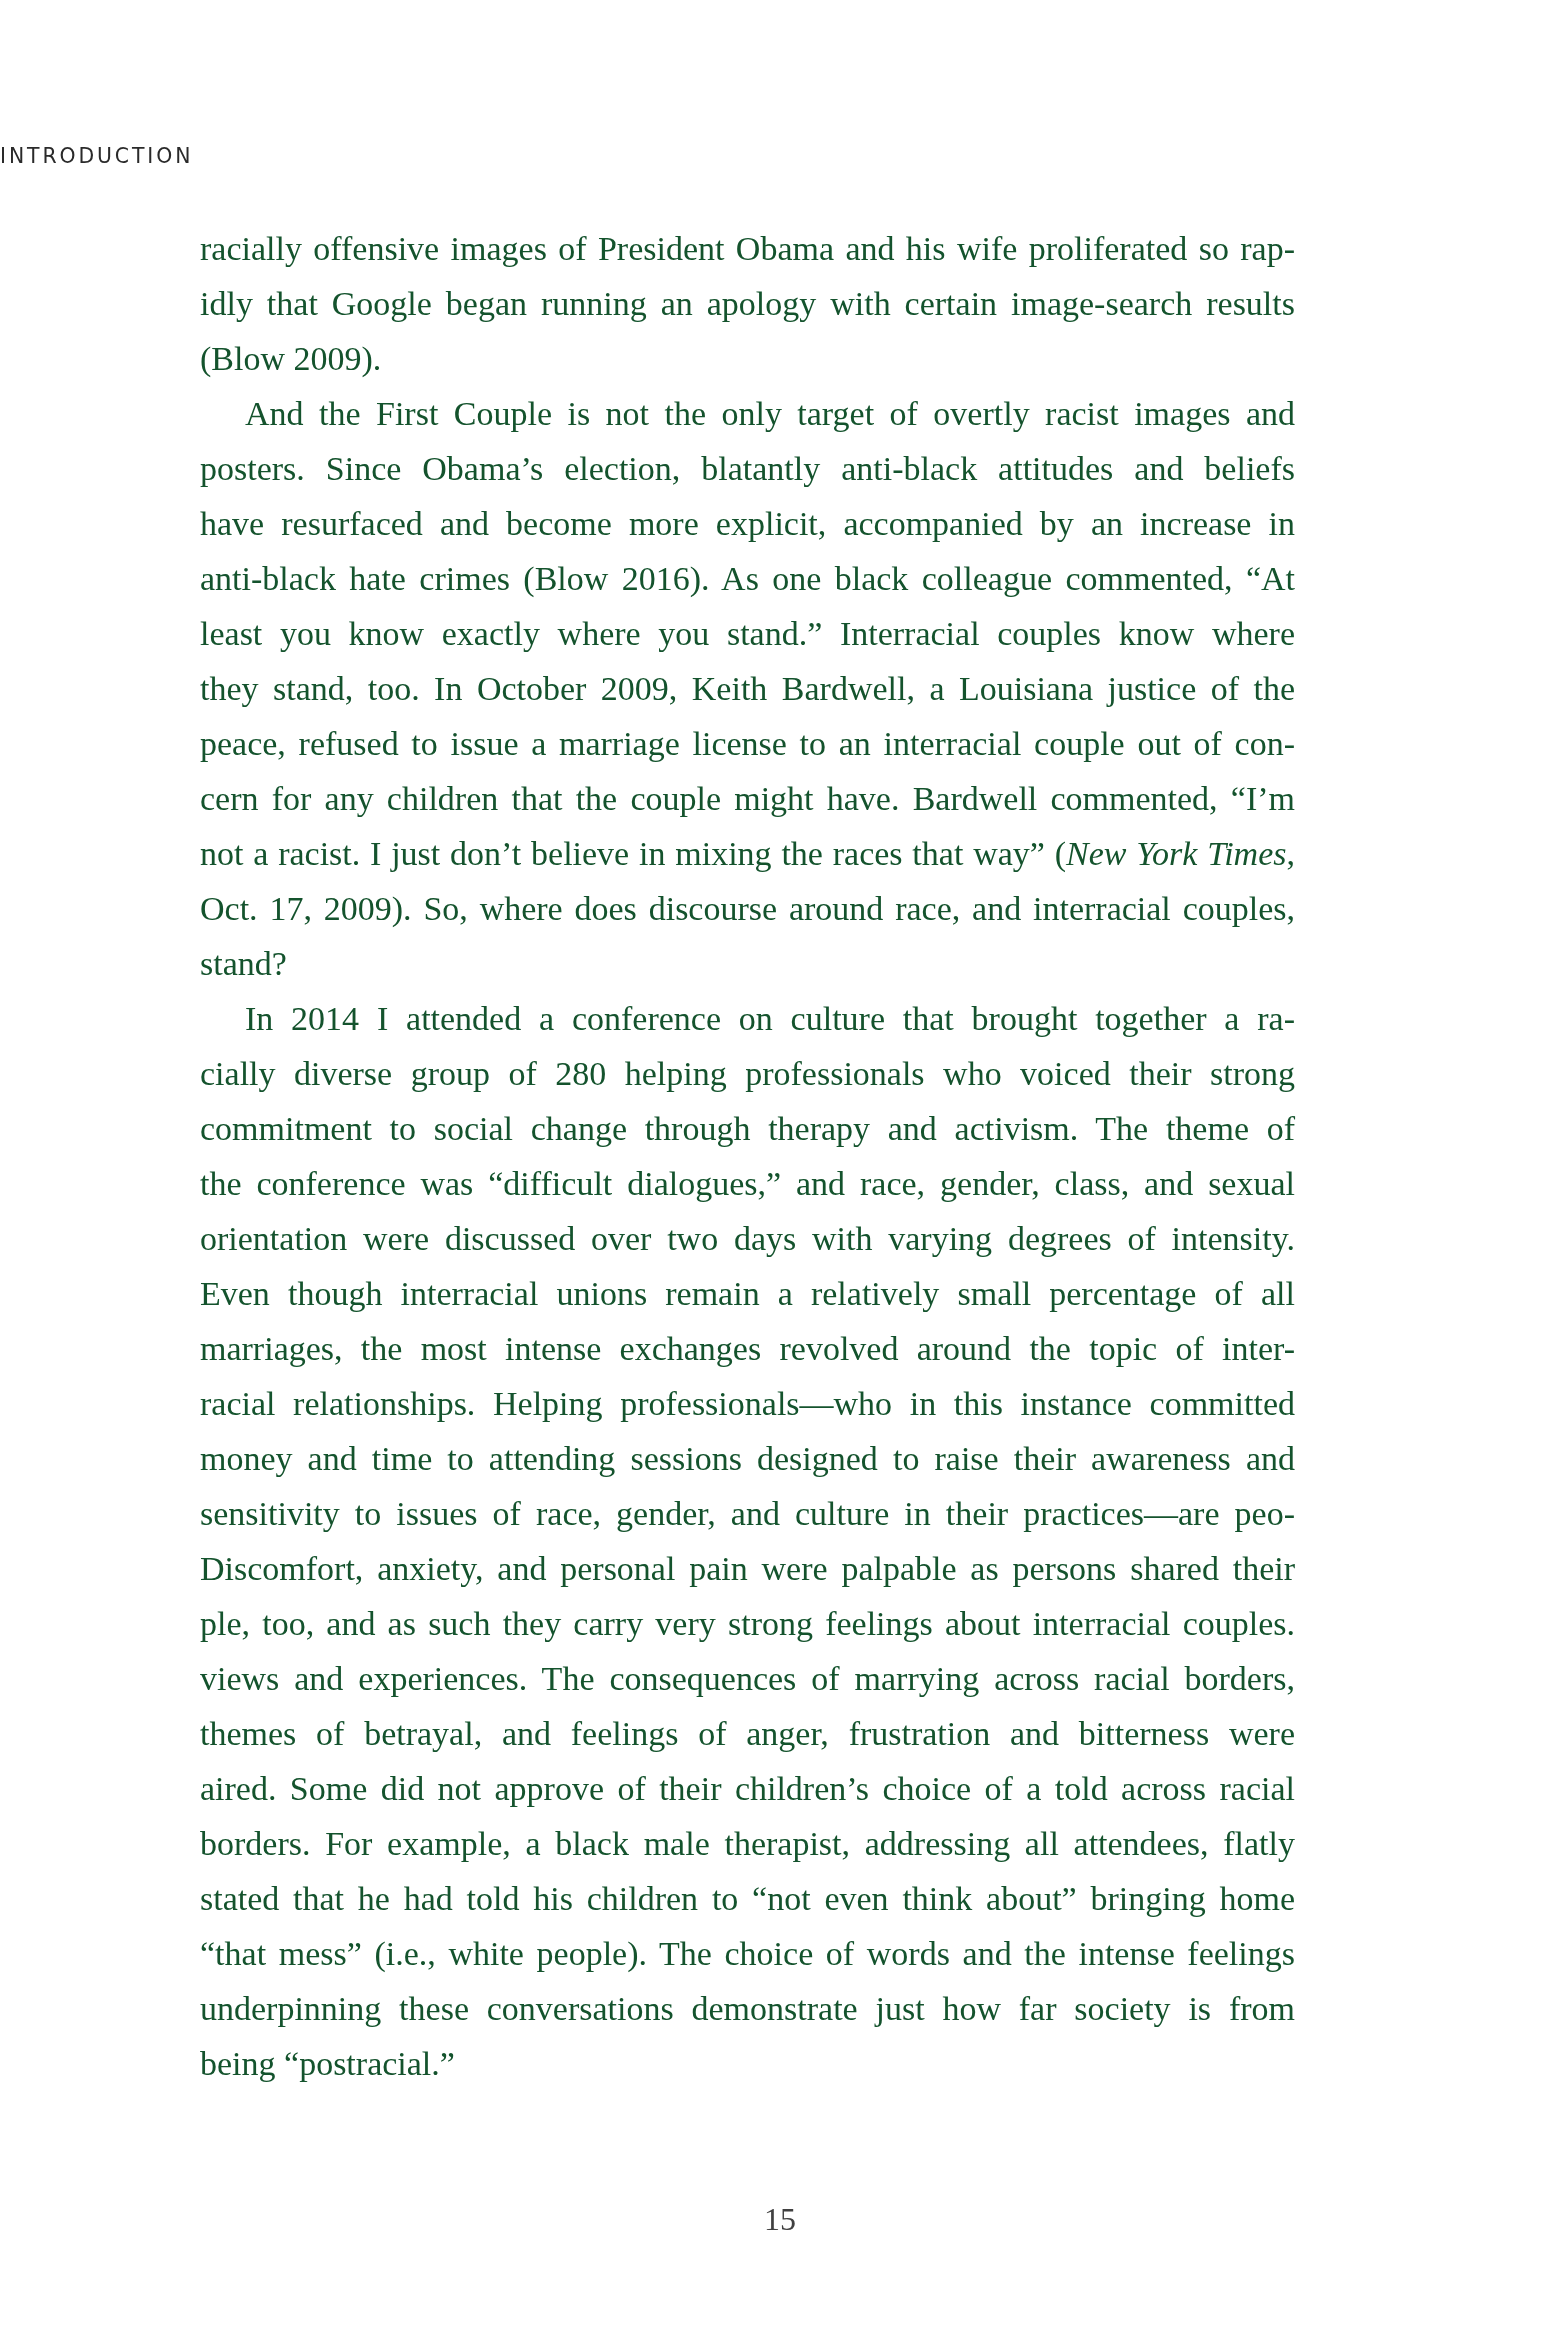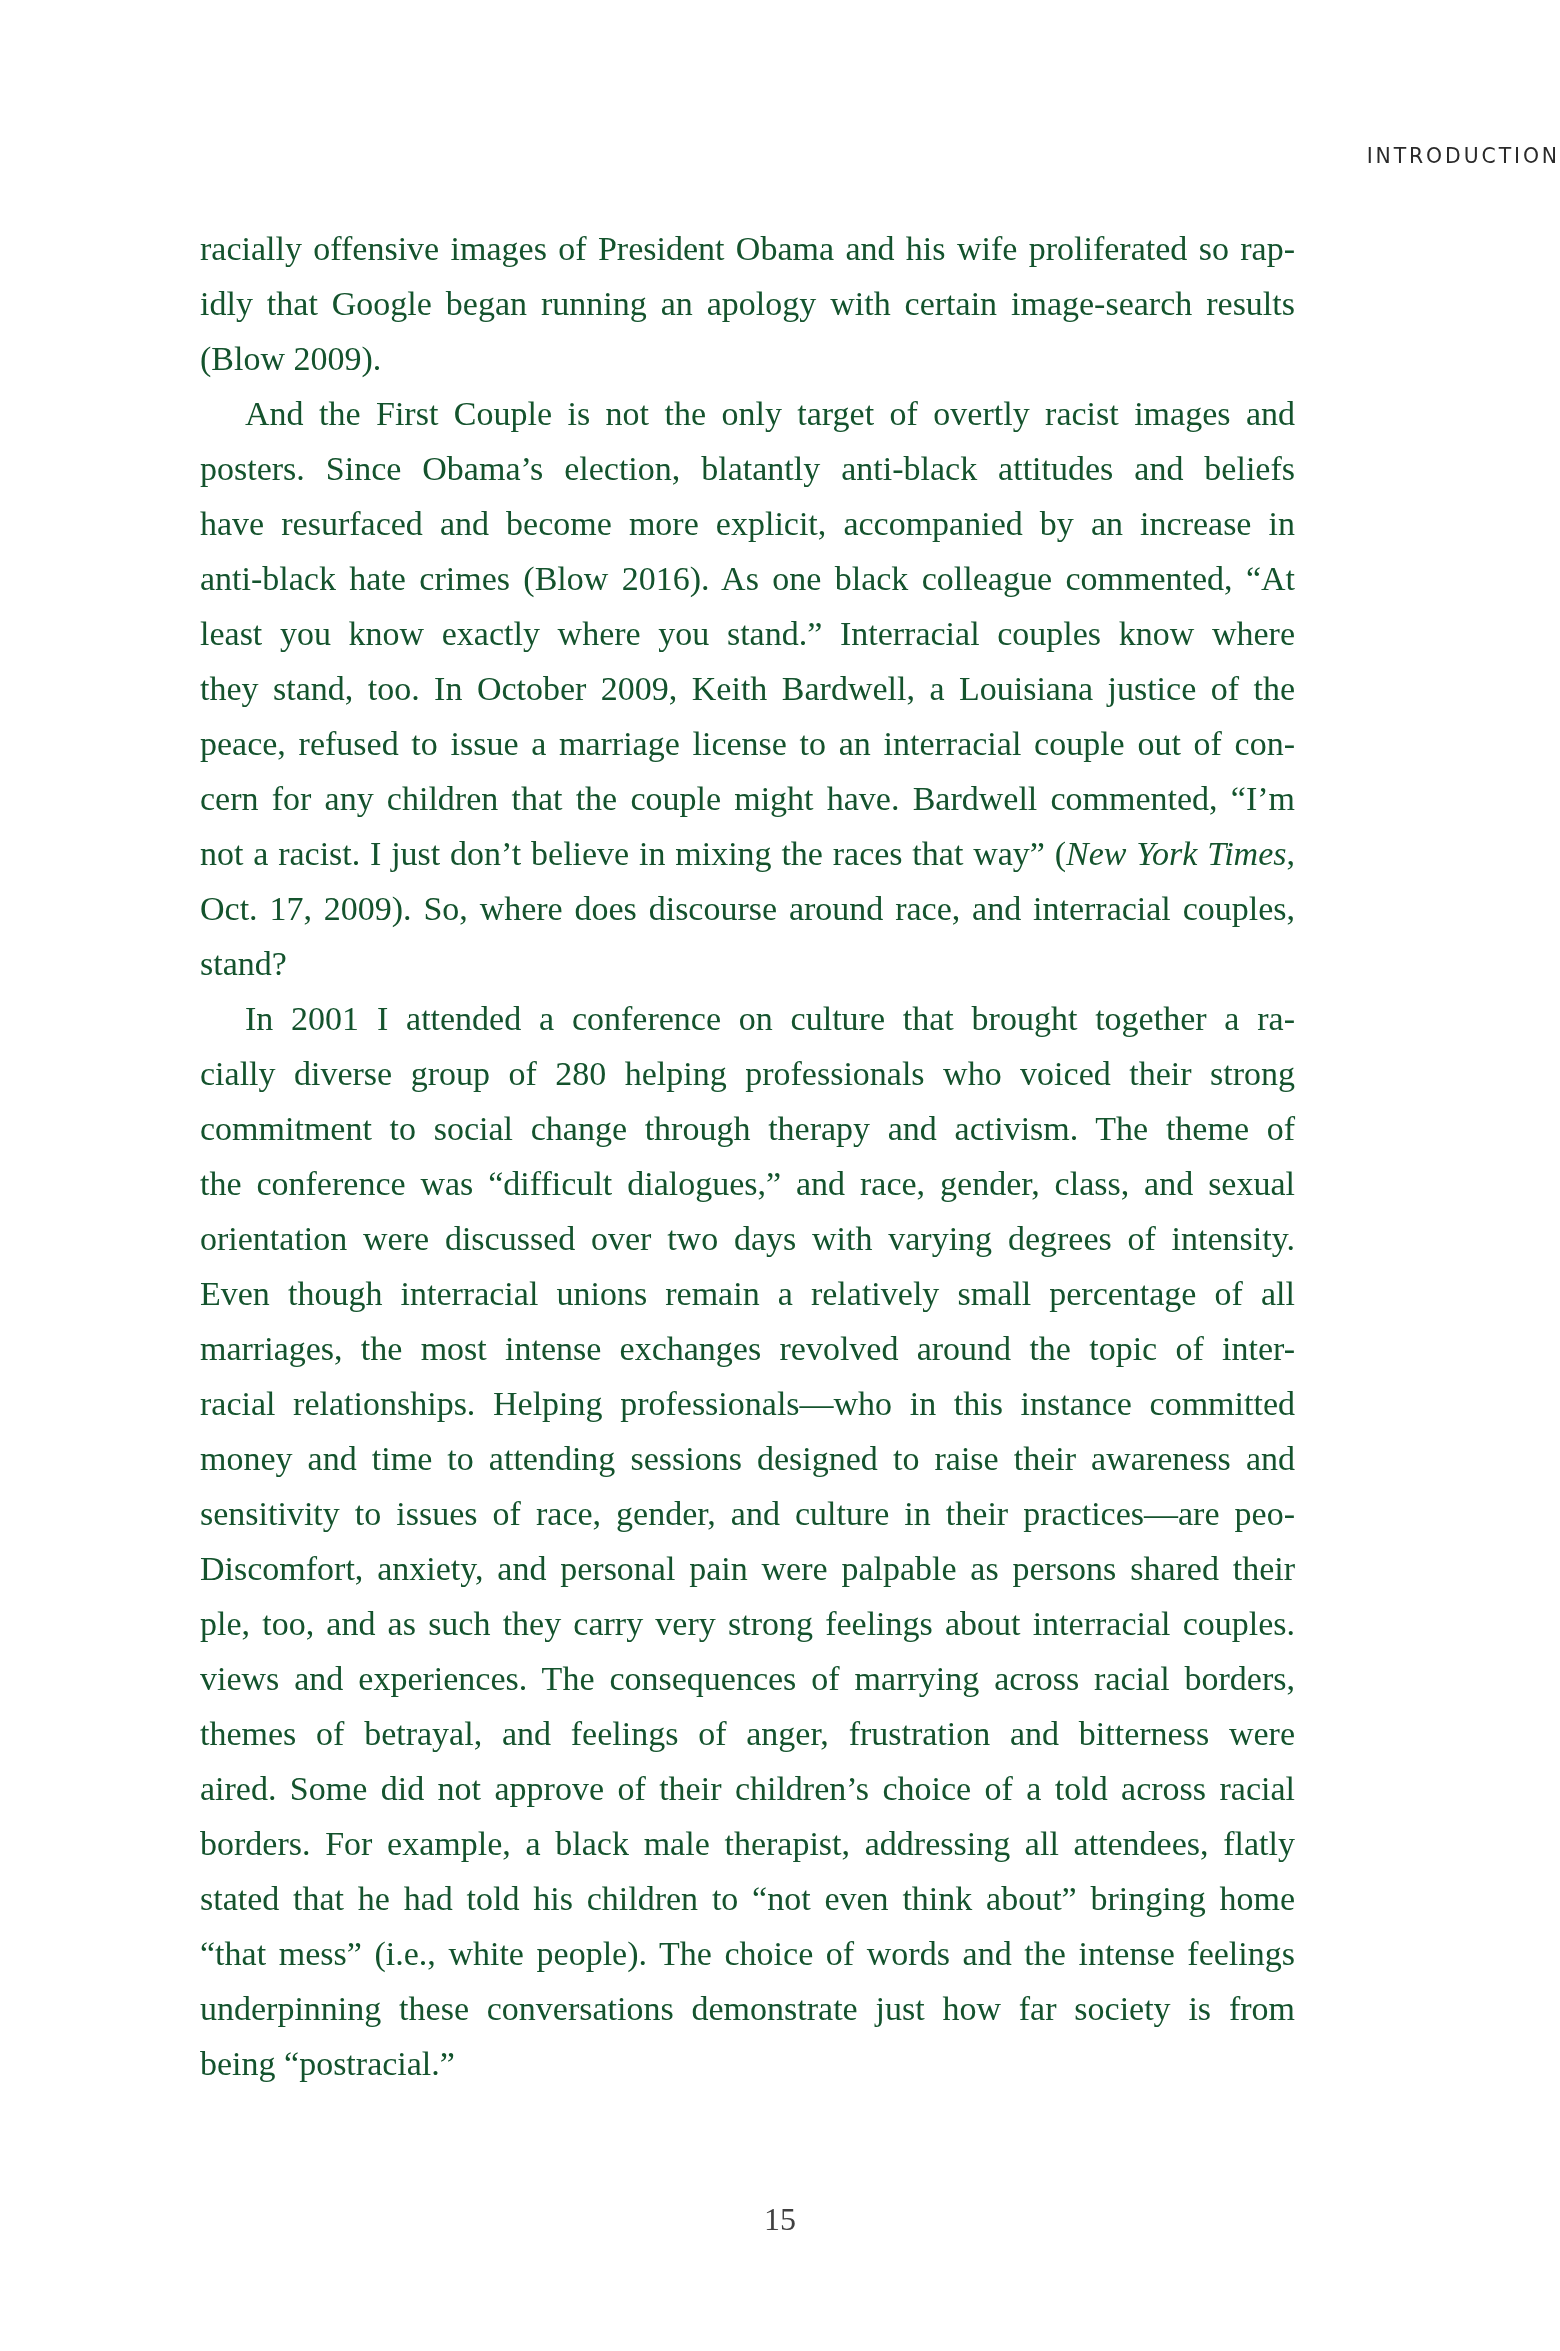--- a/index.html
+++ b/index.html
@@ -12,21 +12,21 @@
     height: 2351px;
     position: relative;
     overflow: hidden;
     color: #1c1c1c;
   }
   .running-head {
     position: absolute;
     top: 144px;
     left: 0;
     width: 1560px;
-    text-align: right;
+    text-align: left;
     font-family: "DejaVu Sans", sans-serif;
     font-size: 20.4px;
     letter-spacing: 2.9px;
     color: #2a2a2a;
     font-weight: normal;
   }
   .text-block {
     position: absolute;
     top: 221px;
     left: 200px;
@@ -85,21 +85,21 @@
     <span class="line" style="white-space: normal;">least you know exactly where you stand.” Interracial couples know where</span>
     <span class="line" style="white-space: normal;">they stand, too. In October 2009, Keith Bardwell, a Louisiana justice of the</span>
     <span class="line" style="white-space: normal;">peace, refused to issue a marriage license to an interracial couple out of con-</span>
     <span class="line" style="white-space: normal;">cern for any children that the couple might have. Bardwell commented, “I’m</span>
     <span class="line" style="white-space: normal;"><span>not a racist. I just don’t believe in mixing the races that way” (</span><span class="italic">New York Times</span><span>,</span></span>
     <span class="line" style="white-space: normal;">Oct. 17, 2009). So, where does discourse around race, and interracial couples,</span>
     <span class="line last" style="white-space: normal;">stand?</span>
   </div>
 
   <div class="paragraph">
-    <span class="line indent" style="white-space: normal;">In 2001 I attended a conference on culture that brought together a ra-</span>
+    <span class="line indent" style="white-space: normal;">In 2014 I attended a conference on culture that brought together a ra-</span>
     <span class="line" style="white-space: normal;">cially diverse group of 280 helping professionals who voiced their strong</span>
     <span class="line" style="white-space: normal;">commitment to social change through therapy and activism. The theme of</span>
     <span class="line" style="white-space: normal;">the conference was “difficult dialogues,” and race, gender, class, and sexual</span>
     <span class="line" style="white-space: normal;">orientation were discussed over two days with varying degrees of intensity.</span>
     <span class="line" style="white-space: normal;">Even though interracial unions remain a relatively small percentage of all</span>
     <span class="line" style="white-space: normal;">marriages, the most intense exchanges revolved around the topic of inter-</span>
     <span class="line" style="white-space: normal;">racial relationships. Helping professionals—who in this instance committed</span>
     <span class="line" style="white-space: normal;">money and time to attending sessions designed to raise their awareness and</span>
     <span class="line" style="white-space: normal;">sensitivity to issues of race, gender, and culture in their practices—are peo-</span>
     <span class="line" style="white-space: normal;">Discomfort, anxiety, and personal pain were palpable as persons shared their</span>

